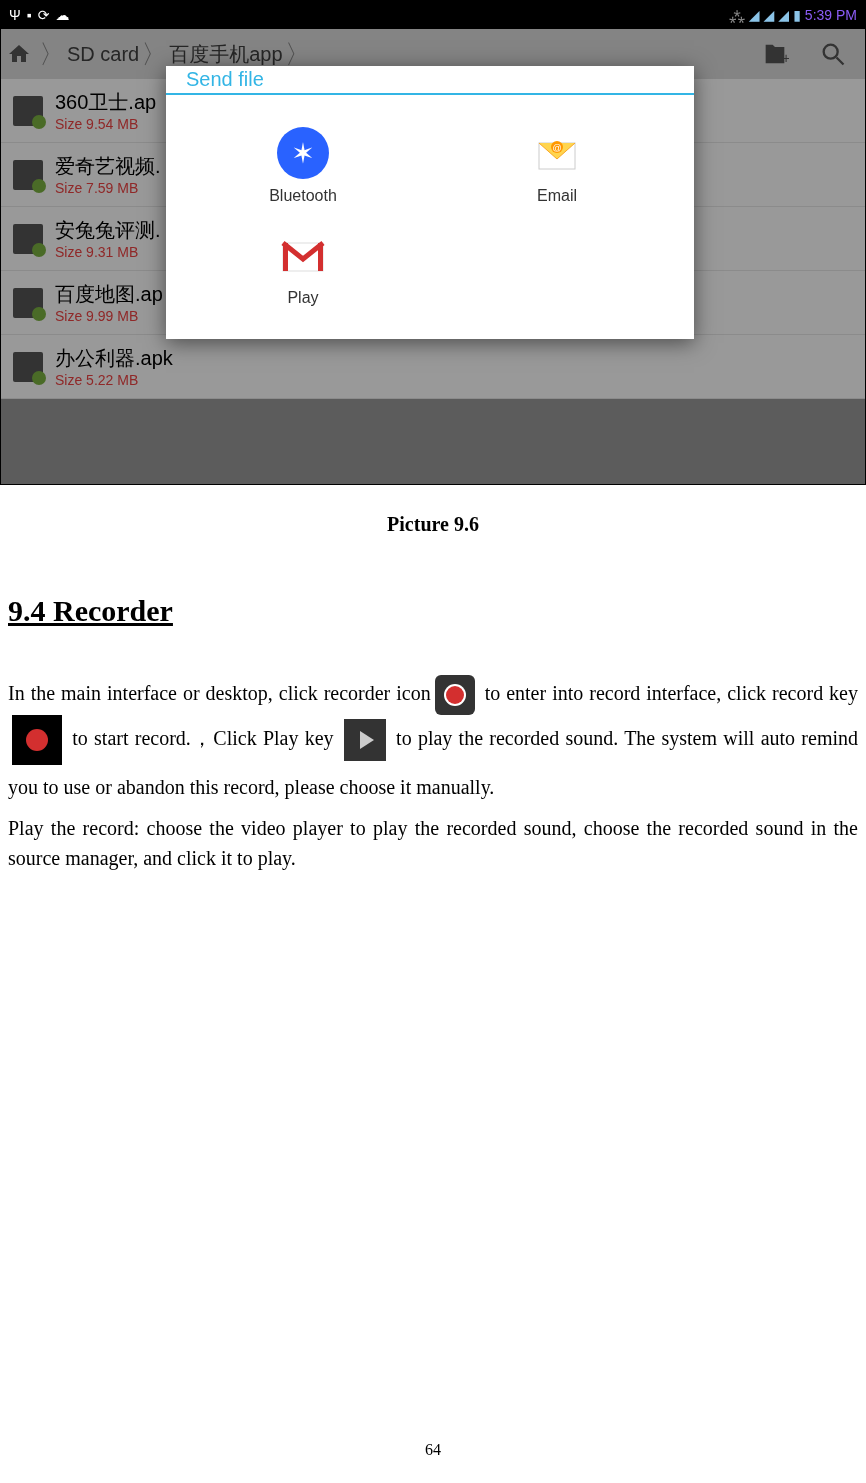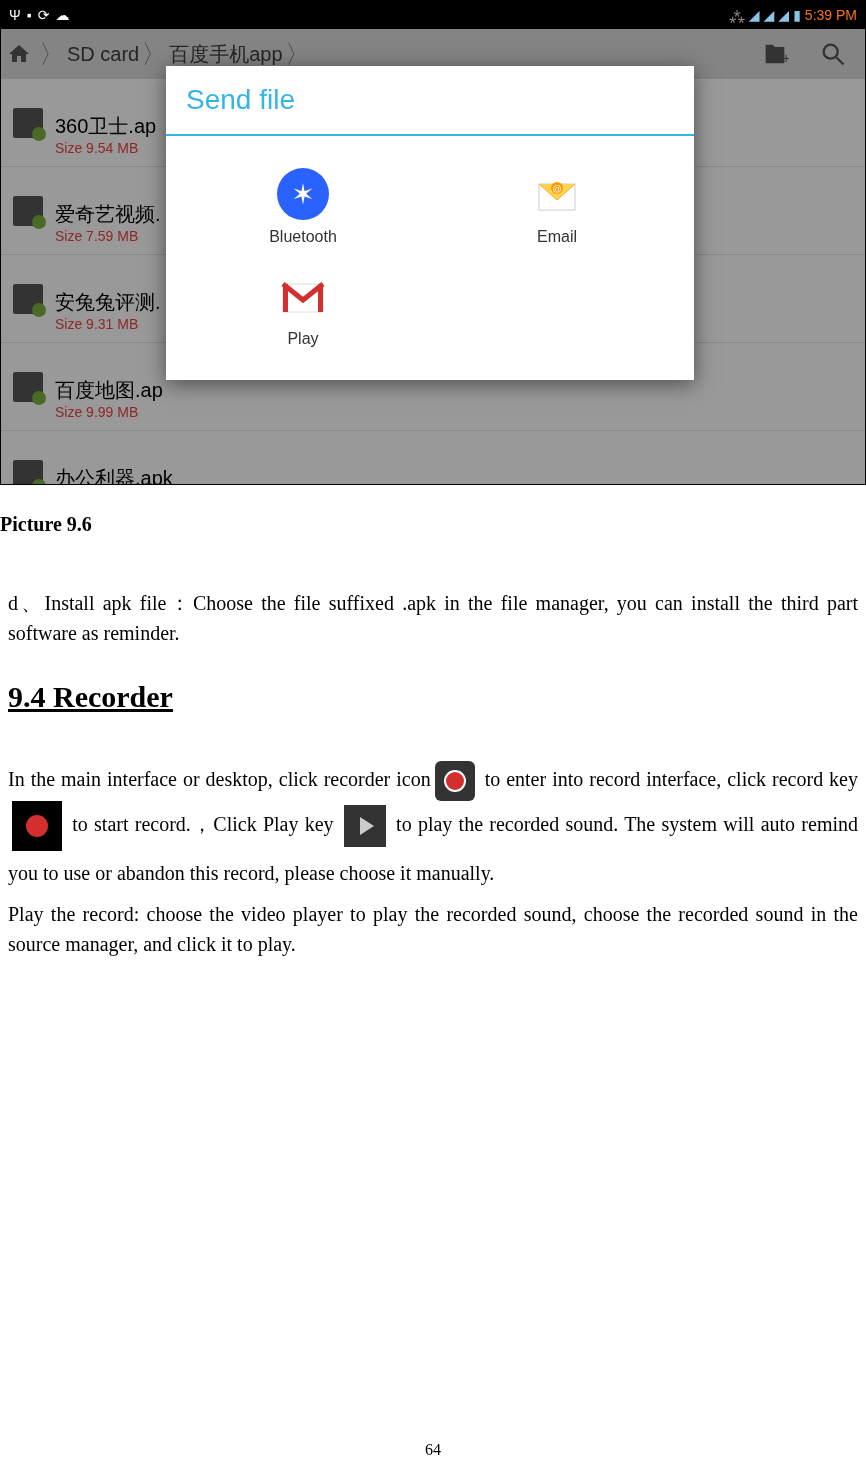--- a/index.html
+++ b/index.html
@@ -23,21 +23,21 @@
       background: #000;
       color: #fff;
       display: flex;
       align-items: center;
       padding: 0 8px;
       font-size: 14px;
       font-family: Arial, sans-serif;
     }
     .status-left { display: flex; gap: 6px; align-items: center; }
     .status-right { margin-left: auto; display: flex; gap: 4px; align-items: center; }
-    .status-time { color: #f97316; font-size: 14px; }
+    .status-time { color: #8b5cf6; font-size: 14px; }
     .breadcrumb-bar {
       height: 50px;
       background: #ddd;
       display: flex;
       align-items: center;
       padding: 0 6px;
       font-family: Arial, sans-serif;
       position: relative;
     }
     .home-icon { width: 24px; height: 24px; margin-right: 6px; }
@@ -67,35 +67,35 @@
       content: '';
       position: absolute;
       right: -3px;
       bottom: -3px;
       width: 14px;
       height: 14px;
       background: #7cb342;
       border-radius: 50%;
     }
     .file-info { display: flex; flex-direction: column; }
-    .file-name { font-size: 20px; color: #000; margin-top: 24px; }
+    .file-name { font-size: 20px; color: #000; }
     .file-size { font-size: 14px; color: #ef4444; }
     .dialog-overlay {
       position: absolute;
       top: 65px;
       left: 165px;
       width: 528px;
       background: #fff;
       box-shadow: 0 4px 20px rgba(0,0,0,0.5);
       z-index: 10;
       font-family: Arial, sans-serif;
     }
     .dialog-title {
-      padding: 18px 20px;
-      font-size: 28px;
+      padding: 2px 20px;
+      font-size: 20px;
       color: #33b5e5;
       border-bottom: 2px solid #33b5e5;
     }
     .dialog-options {
       display: flex;
       flex-wrap: wrap;
       padding: 20px 10px;
     }
     .dialog-option {
       width: 50%;
@@ -126,21 +126,21 @@
       z-index: 5;
     }
     .content-above-dim {
       position: absolute;
       top: 28px;
       left: 0;
       right: 0;
       z-index: 3;
     }
     .caption {
-      text-align: left;
+      text-align: center;
       font-size: 20px;
       font-weight: bold;
       margin-top: 28px;
       margin-bottom: 52px;
     }
     .body-text {
       padding: 0 8px;
       font-size: 20px;
       line-height: 1.5;
     }
@@ -359,21 +359,20 @@
         </div>
         <span class="option-label">Play</span>
       </div>
     </div>
   </div>
 </div>
 
 <div class="caption">Picture 9.6</div>
 
 <div class="body-text">
-  <p class="para">d、Install apk file：Choose the file suffixed .apk in the file manager, you can install the third part software as reminder.</p>
 
 
   <h2 class="section-heading">9.4 Recorder</h2>
 
   <p class="para" style="line-height:2.2">
     <span>In the main interface or desktop, click recorder icon</span><span class="recorder-icon"></span><span> to enter into record interface, click record key </span><span class="record-key-icon"></span><span> to start record.，Click Play key </span><span class="play-key-icon"></span><span> to play the recorded sound. The system will auto remind you to use or abandon this record, please choose it manually.</span>
   </p>
   <p class="para" style="margin-top:-14px">Play the record: choose the video player to play the recorded sound, choose the recorded sound in the source manager, and click it to play.</p>
 </div>
 

